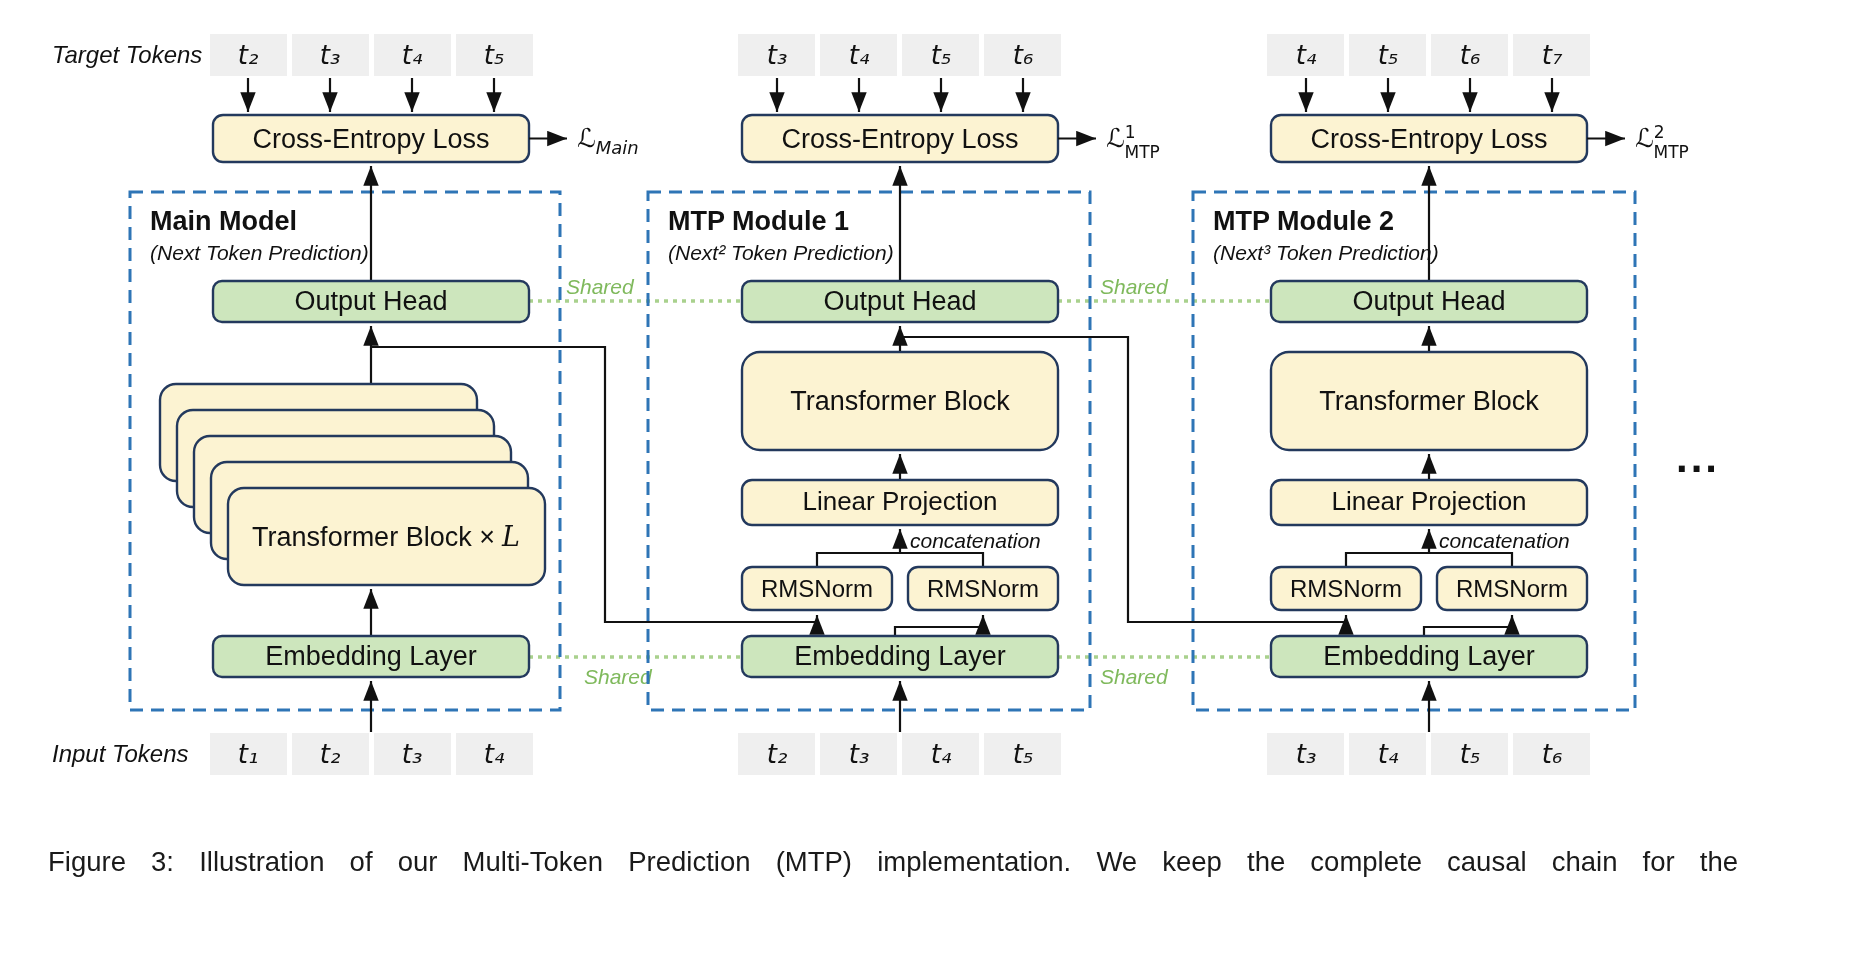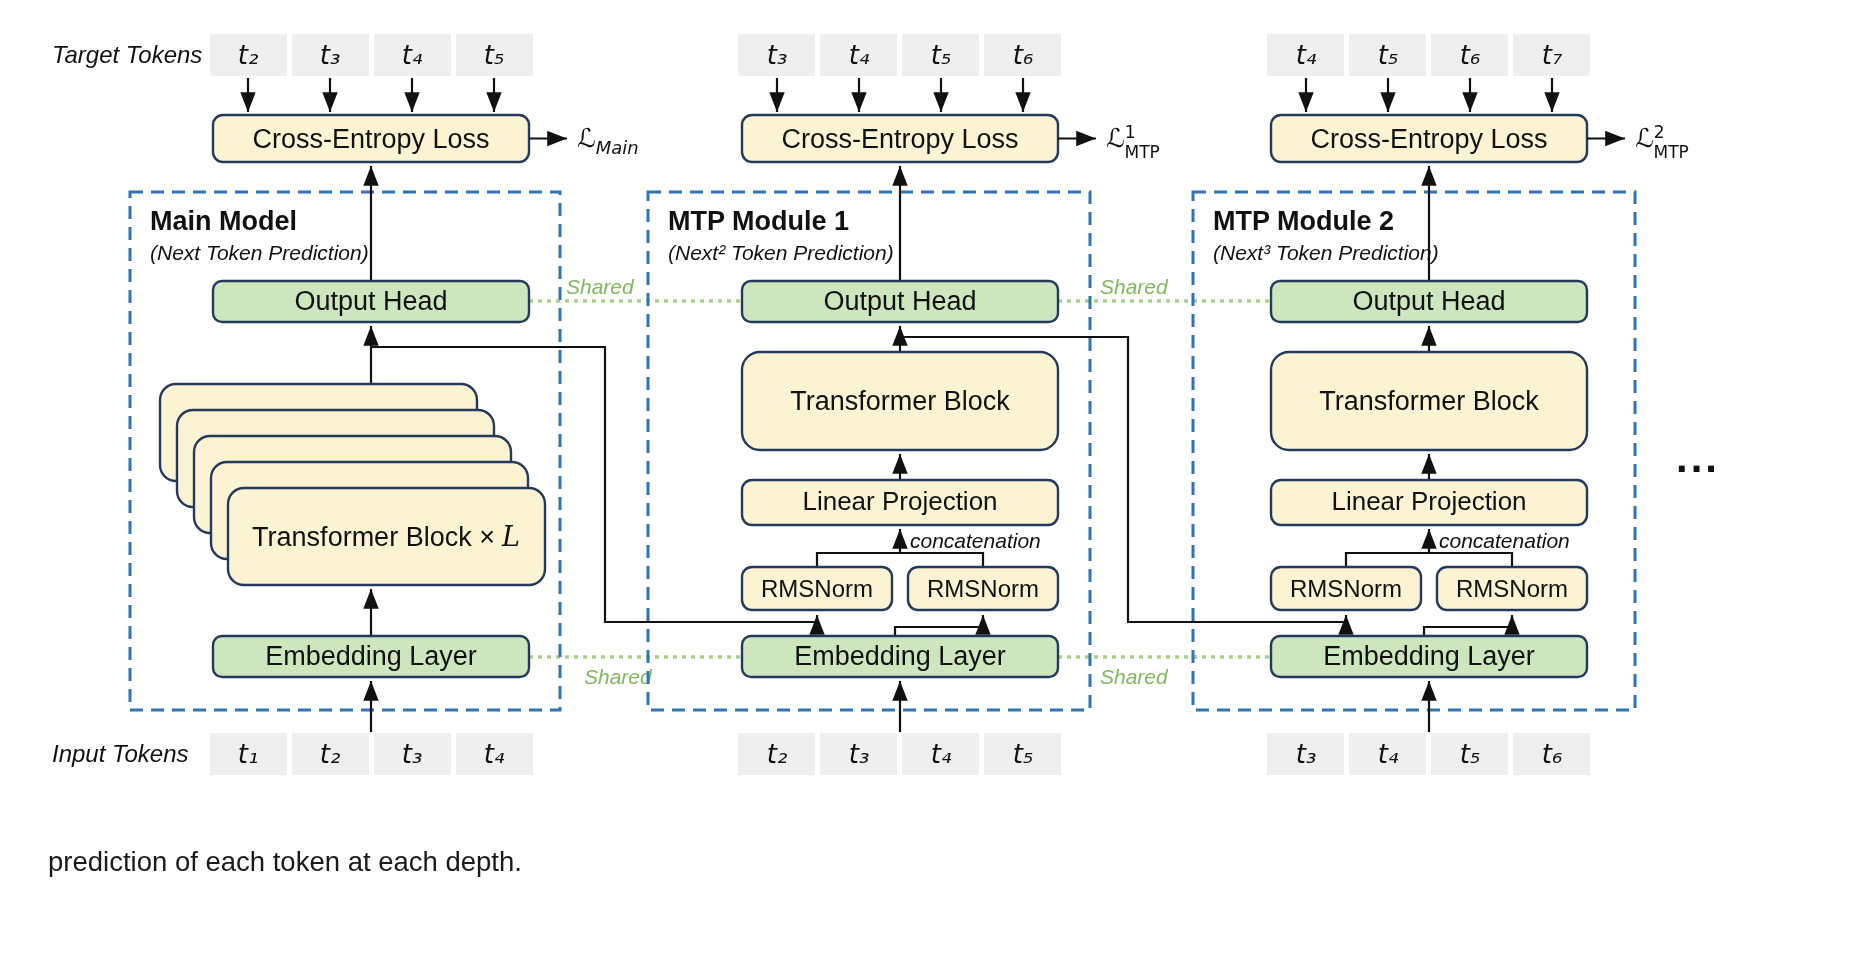--- a/index.html
+++ b/index.html
@@ -223,14 +223,14 @@
       <text class="t-token" x="1388" y="763">t₄</text>
       <text class="t-token" x="1470" y="763">t₅</text>
       <text class="t-token" x="1552" y="763">t₆</text>
     </g>
   </g>
 
   <text class="t-dots" x="1676" y="472">...</text>
 </svg>
 
 <div id="caption">
-  <div class="l2">prediction of each token at each depth.</div>
+  <div class="l1">Figure 3: Illustration of our Multi-Token Prediction (MTP) implementation. We keep the complete causal chain for the</div>
 </div>
 
 </body></html>

